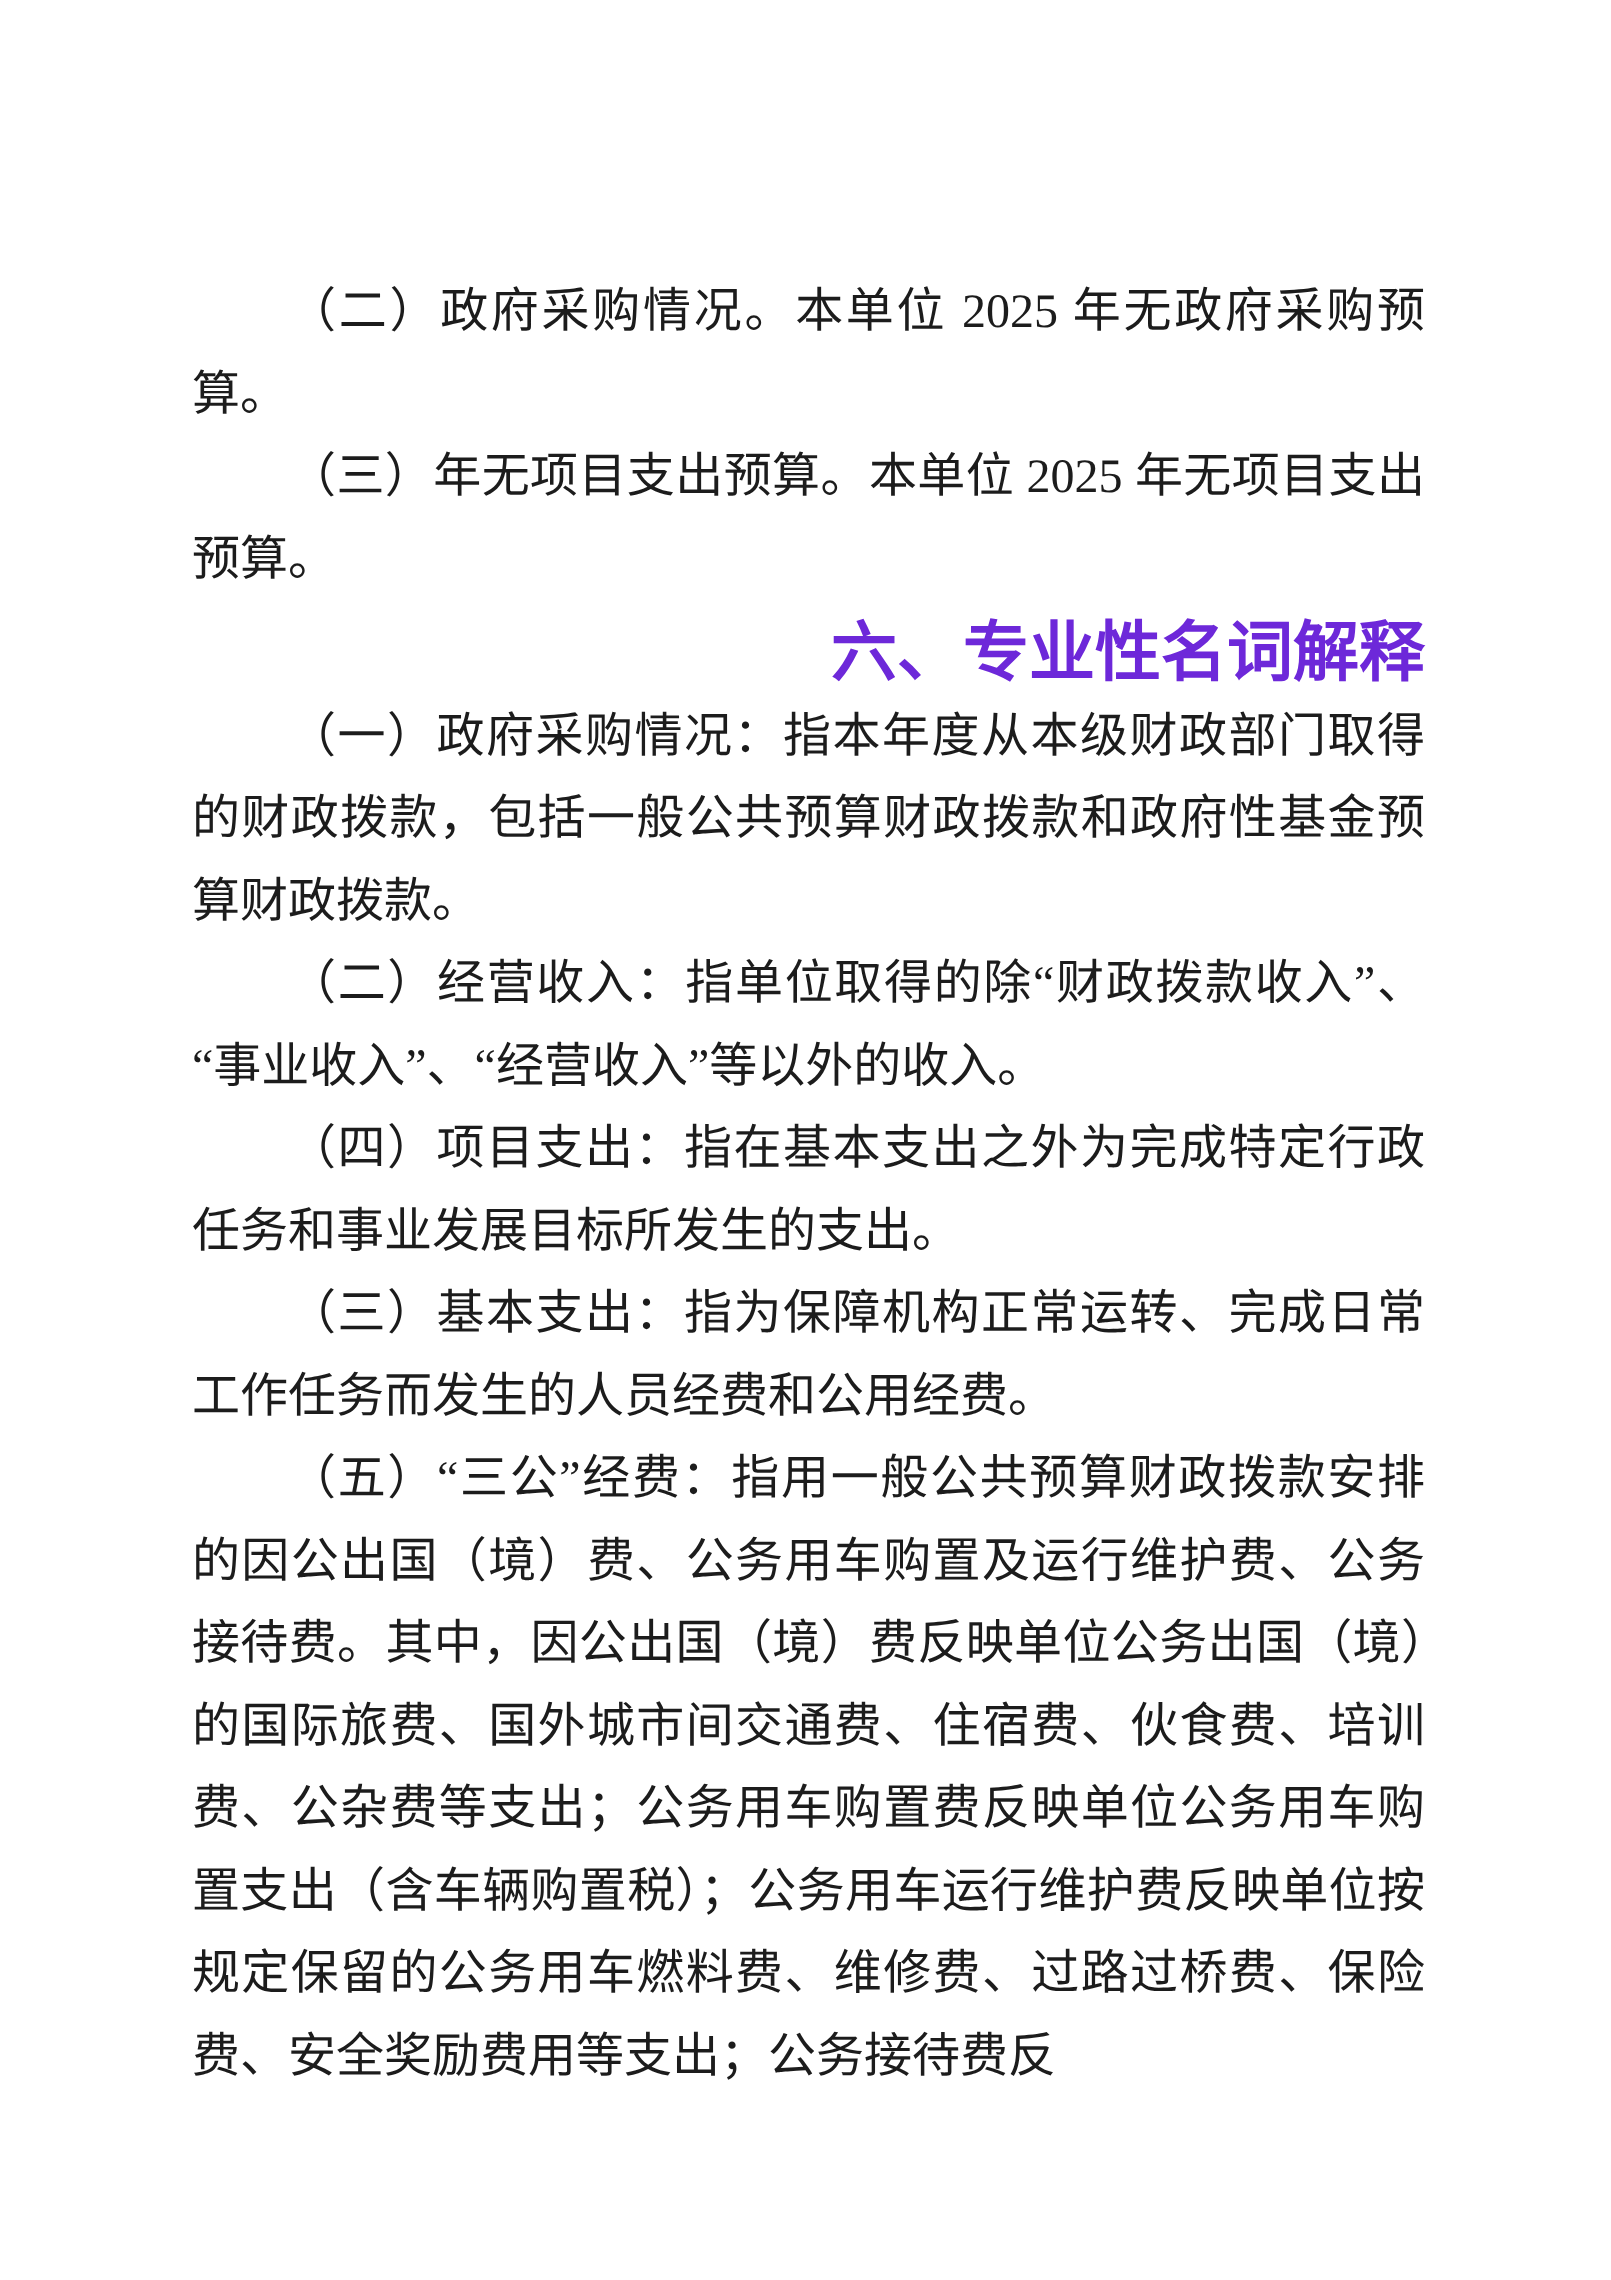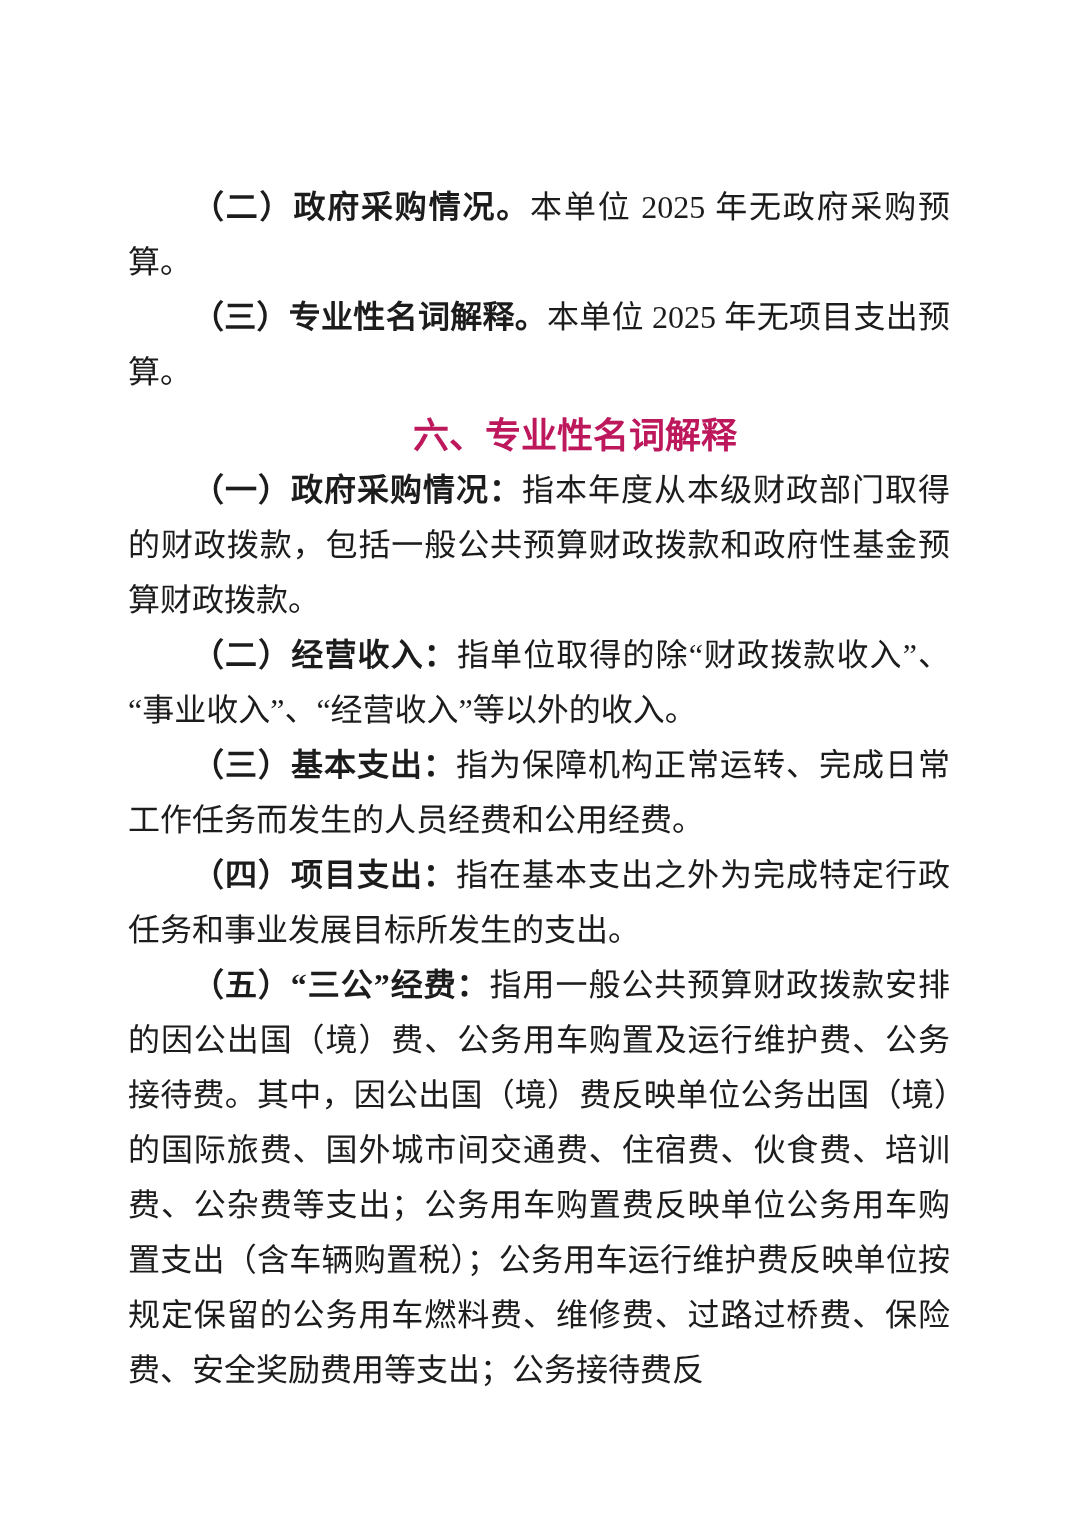--- a/index.html
+++ b/index.html
@@ -23,50 +23,50 @@
     font-family: "Liberation Serif", "DejaVu Serif", serif;
     font-size: 32px;
     line-height: 55px;
     text-align: justify;
   }
   .para {
     margin: 0;
     text-indent: 2em;
   }
   .lead {
-    font-weight: bold;
+    font-weight: normal;
   }
   .section-heading {
     margin: 8px 0 0 0;
     text-indent: 2em;
     font-family: "Liberation Sans", "DejaVu Sans", sans-serif;
     font-weight: bold;
-    font-size: 36px;
+    font-size: 44px;
     line-height: 55px;
-    text-align: center;
-    color: #be185d;
+    text-align: right;
+    color: #6d28d9;
   }
 </style>
 </head>
 <body>
 
 <div class="page">
   <div class="content">
 
     <p class="para"><span class="lead">（二）政府采购情况。</span><span>本单位 2025 年无政府采购预算。</span></p>
 
-    <p class="para"><span class="lead">（三）专业性名词解释。</span><span>本单位 2025 年无项目支出预算。</span></p>
+    <p class="para"><span class="lead">（三）年无项目支出预算。</span><span>本单位 2025 年无项目支出预算。</span></p>
 
 
     <h2 class="section-heading">六、专业性名词解释</h2>
 
     <p class="para"><span class="lead">（一）政府采购情况：</span><span>指本年度从本级财政部门取得的财政拨款，包括一般公共预算财政拨款和政府性基金预算财政拨款。</span></p>
 
     <p class="para"><span class="lead">（二）经营收入：</span><span>指单位取得的除“财政拨款收入”、“事业收入”、“经营收入”等以外的收入。</span></p>
 
+    <p class="para"><span class="lead">（四）项目支出：</span><span>指在基本支出之外为完成特定行政任务和事业发展目标所发生的支出。</span></p>
+
     <p class="para"><span class="lead">（三）基本支出：</span><span>指为保障机构正常运转、完成日常工作任务而发生的人员经费和公用经费。</span></p>
-
-    <p class="para"><span class="lead">（四）项目支出：</span><span>指在基本支出之外为完成特定行政任务和事业发展目标所发生的支出。</span></p>
 
     <p class="para"><span class="lead">（五）“三公”经费：</span><span>指用一般公共预算财政拨款安排的因公出国（境）费、公务用车购置及运行维护费、公务接待费。其中，因公出国（境）费反映单位公务出国（境）的国际旅费、国外城市间交通费、住宿费、伙食费、培训费、公杂费等支出；公务用车购置费反映单位公务用车购置支出（含车辆购置税）；公务用车运行维护费反映单位按规定保留的公务用车燃料费、维修费、过路过桥费、保险费、安全奖励费用等支出；公务接待费反</span></p>
 
   </div>
 </div>
 
 </body></html>

